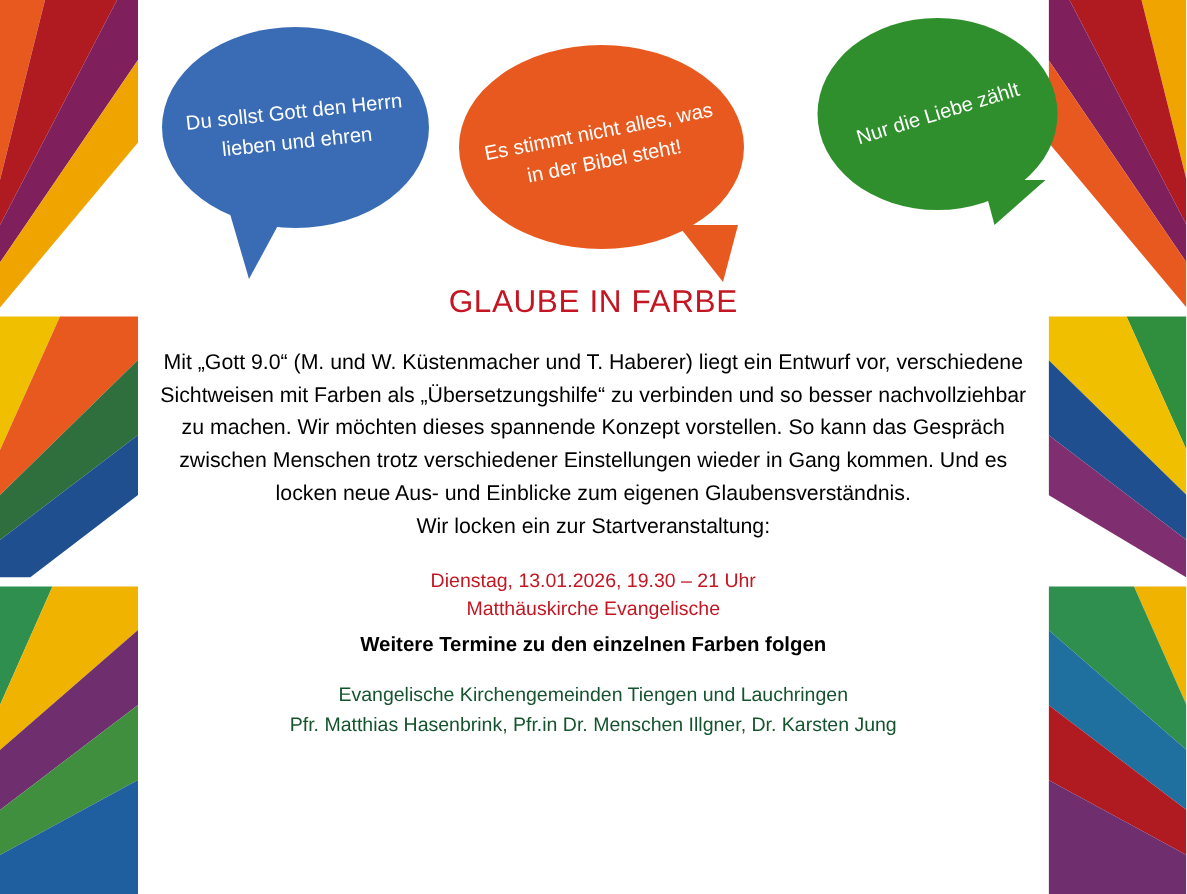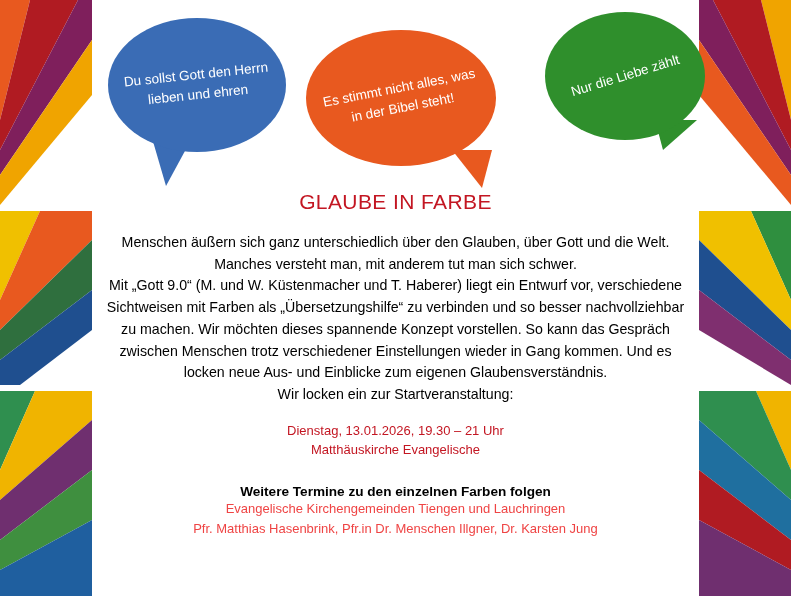--- a/index.html
+++ b/index.html
@@ -133,29 +133,30 @@
   }
 
   .event-block {
     margin-top: 16px;
     color: #c31622;
     font-size: 13px;
     line-height: 1.45;
   }
 
   .sub-note {
-    margin-top: 25px;
+    margin-top: 6px;
     font-size: 13.6px;
     font-weight: bold;
     color: #000000;
   }
 
   .footer {
+    margin-top: 16px;
     font-size: 13px;
-    color: #ef4444;
+    color: #14532d;
     line-height: 1.5;
   }
 </style>
 </head>
 <body>
 
 <div id="page">
 
   <div class="side-band band-left">
     <svg width="92" height="596" viewBox="0 0 92 596">
@@ -217,21 +218,20 @@
   </div>
 
   <div class="tail tail-green"></div>
   <div class="bubble bubble-green">
     <span class="bubble-text">Nur die Liebe zählt</span>
   </div>
 
   <div class="content">
     <h1 class="headline">GLAUBE IN FARBE</h1>
 
-    <p class="body-par">Menschen äußern sich ganz unterschiedlich über den Glauben, über Gott und die Welt. Manches versteht man, mit anderem tut man sich schwer.</p>
     <p class="body-par">Mit „Gott 9.0“ (M. und W. Küstenmacher und T. Haberer) liegt ein Entwurf vor, verschiedene Sichtweisen mit Farben als „Übersetzungshilfe“ zu verbinden und so besser nachvollziehbar zu machen. Wir möchten dieses spannende Konzept vorstellen. So kann das Gespräch zwischen Menschen trotz verschiedener Einstellungen wieder in Gang kommen. Und es locken neue Aus- und Einblicke zum eigenen Glaubensverständnis.</p>
     <p class="invite-line">Wir locken ein zur Startveranstaltung:</p>
 
     <div class="event-block">
       <div>Dienstag, 13.01.2026, 19.30 – 21 Uhr</div>
       <div>Matthäuskirche Evangelische</div>
     </div>
 
     <div class="sub-note">Weitere Termine zu den einzelnen Farben folgen</div>
 

